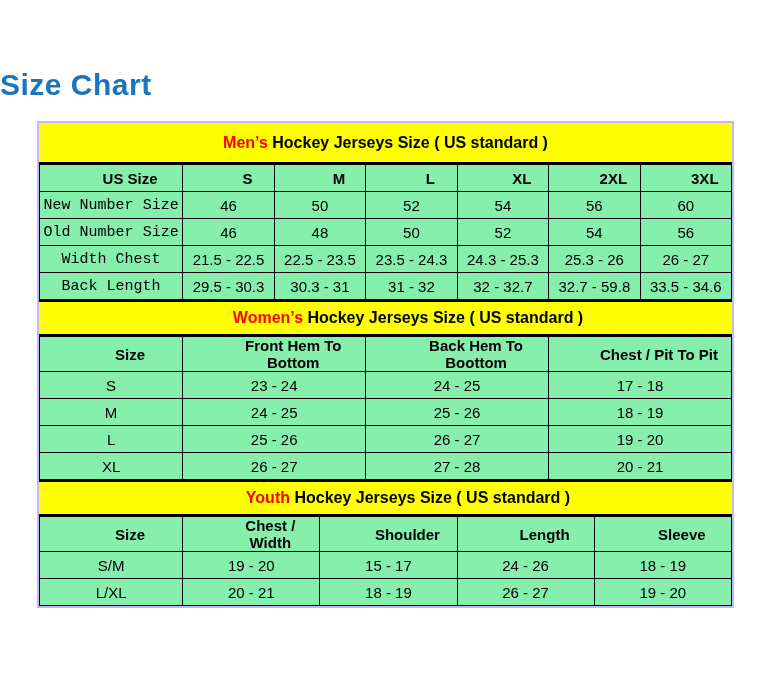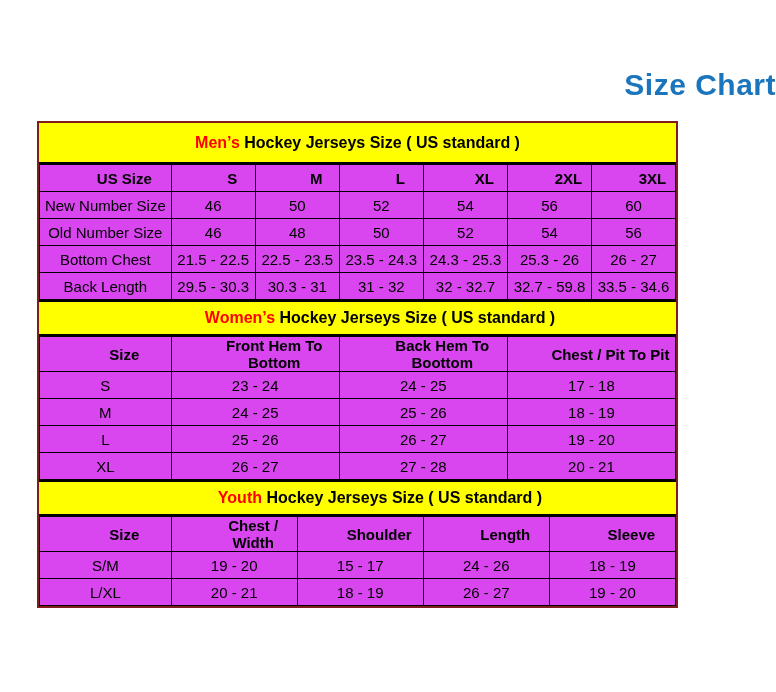--- a/index.html
+++ b/index.html
@@ -1,42 +1,42 @@
 <!DOCTYPE html>
 <html><head>
 <meta charset="utf-8">
 <style>
   html,body{margin:0;padding:0;background:#fff;}
   .page{
     position:relative;width:776px;height:692px;background:#ffffff;
     font-family:"Liberation Sans", sans-serif;color:#000;overflow:hidden;
   }
   .page-title{
-    position:absolute;top:68px;left:0;width:776px;text-align:right;
+    position:absolute;top:68px;left:0;width:776px;text-align:left;
     font-size:30px;font-weight:bold;letter-spacing:.5px;
   }
   .chart{
-    position:absolute;left:37px;top:121px;width:641px;
-    border:2px solid #7f1d1d;box-sizing:border-box;background:#d946ef;
+    position:absolute;left:37px;top:121px;width:697px;
+    border:2px solid #c4b5fd;box-sizing:border-box;background:#86efac;
   }
   .band{
     background:#ffff00;text-align:center;font-weight:bold;font-size:16px;
     border-bottom:2px solid #000;white-space:nowrap;
   }
   .band-first{height:39px;line-height:39px;}
   .band-mid{height:32px;line-height:32px;border-top:2px solid #000;padding-left:45px;}
   .band .hl{font-weight:bold;}
   table.sz{width:100%;border-collapse:collapse;table-layout:fixed;}
   table.sz th,table.sz td{
     border:1.6px solid #000;height:26px;text-align:center;vertical-align:middle;
     font-size:15px;padding:0 2px;overflow:hidden;
   }
   table.sz th{font-weight:bold;padding-left:40px;}
   table.sz td{font-weight:normal;}
-  td.lbl{font-weight:normal;}
+  td.lbl{font-weight:normal;font-family:Liberation Mono, monospace;}
   td.lbl-b,th.lbl{font-weight:bold;}
   .sq{
     text-decoration:underline;
     text-decoration-style:wavy;
     text-decoration-color:#cc0000;
     text-decoration-thickness:1px;
     text-underline-offset:3px;
   }
 </style>
 </head>
@@ -84,21 +84,21 @@
         <tr>
           <td class="lbl">Old Number Size</td>
           <td>46</td>
           <td>48</td>
           <td>50</td>
           <td>52</td>
           <td>54</td>
           <td>56</td>
         </tr>
         <tr>
-          <td class="lbl">Bottom Chest</td>
+          <td class="lbl">Width Chest</td>
           <td>21.5 - 22.5</td>
           <td>22.5 - 23.5</td>
           <td>23.5 - 24.3</td>
           <td>24.3 - 25.3</td>
           <td>25.3 - 26</td>
           <td>26 - 27</td>
         </tr>
         <tr>
           <td class="lbl">Back Length</td>
           <td>29.5 - 30.3</td>

